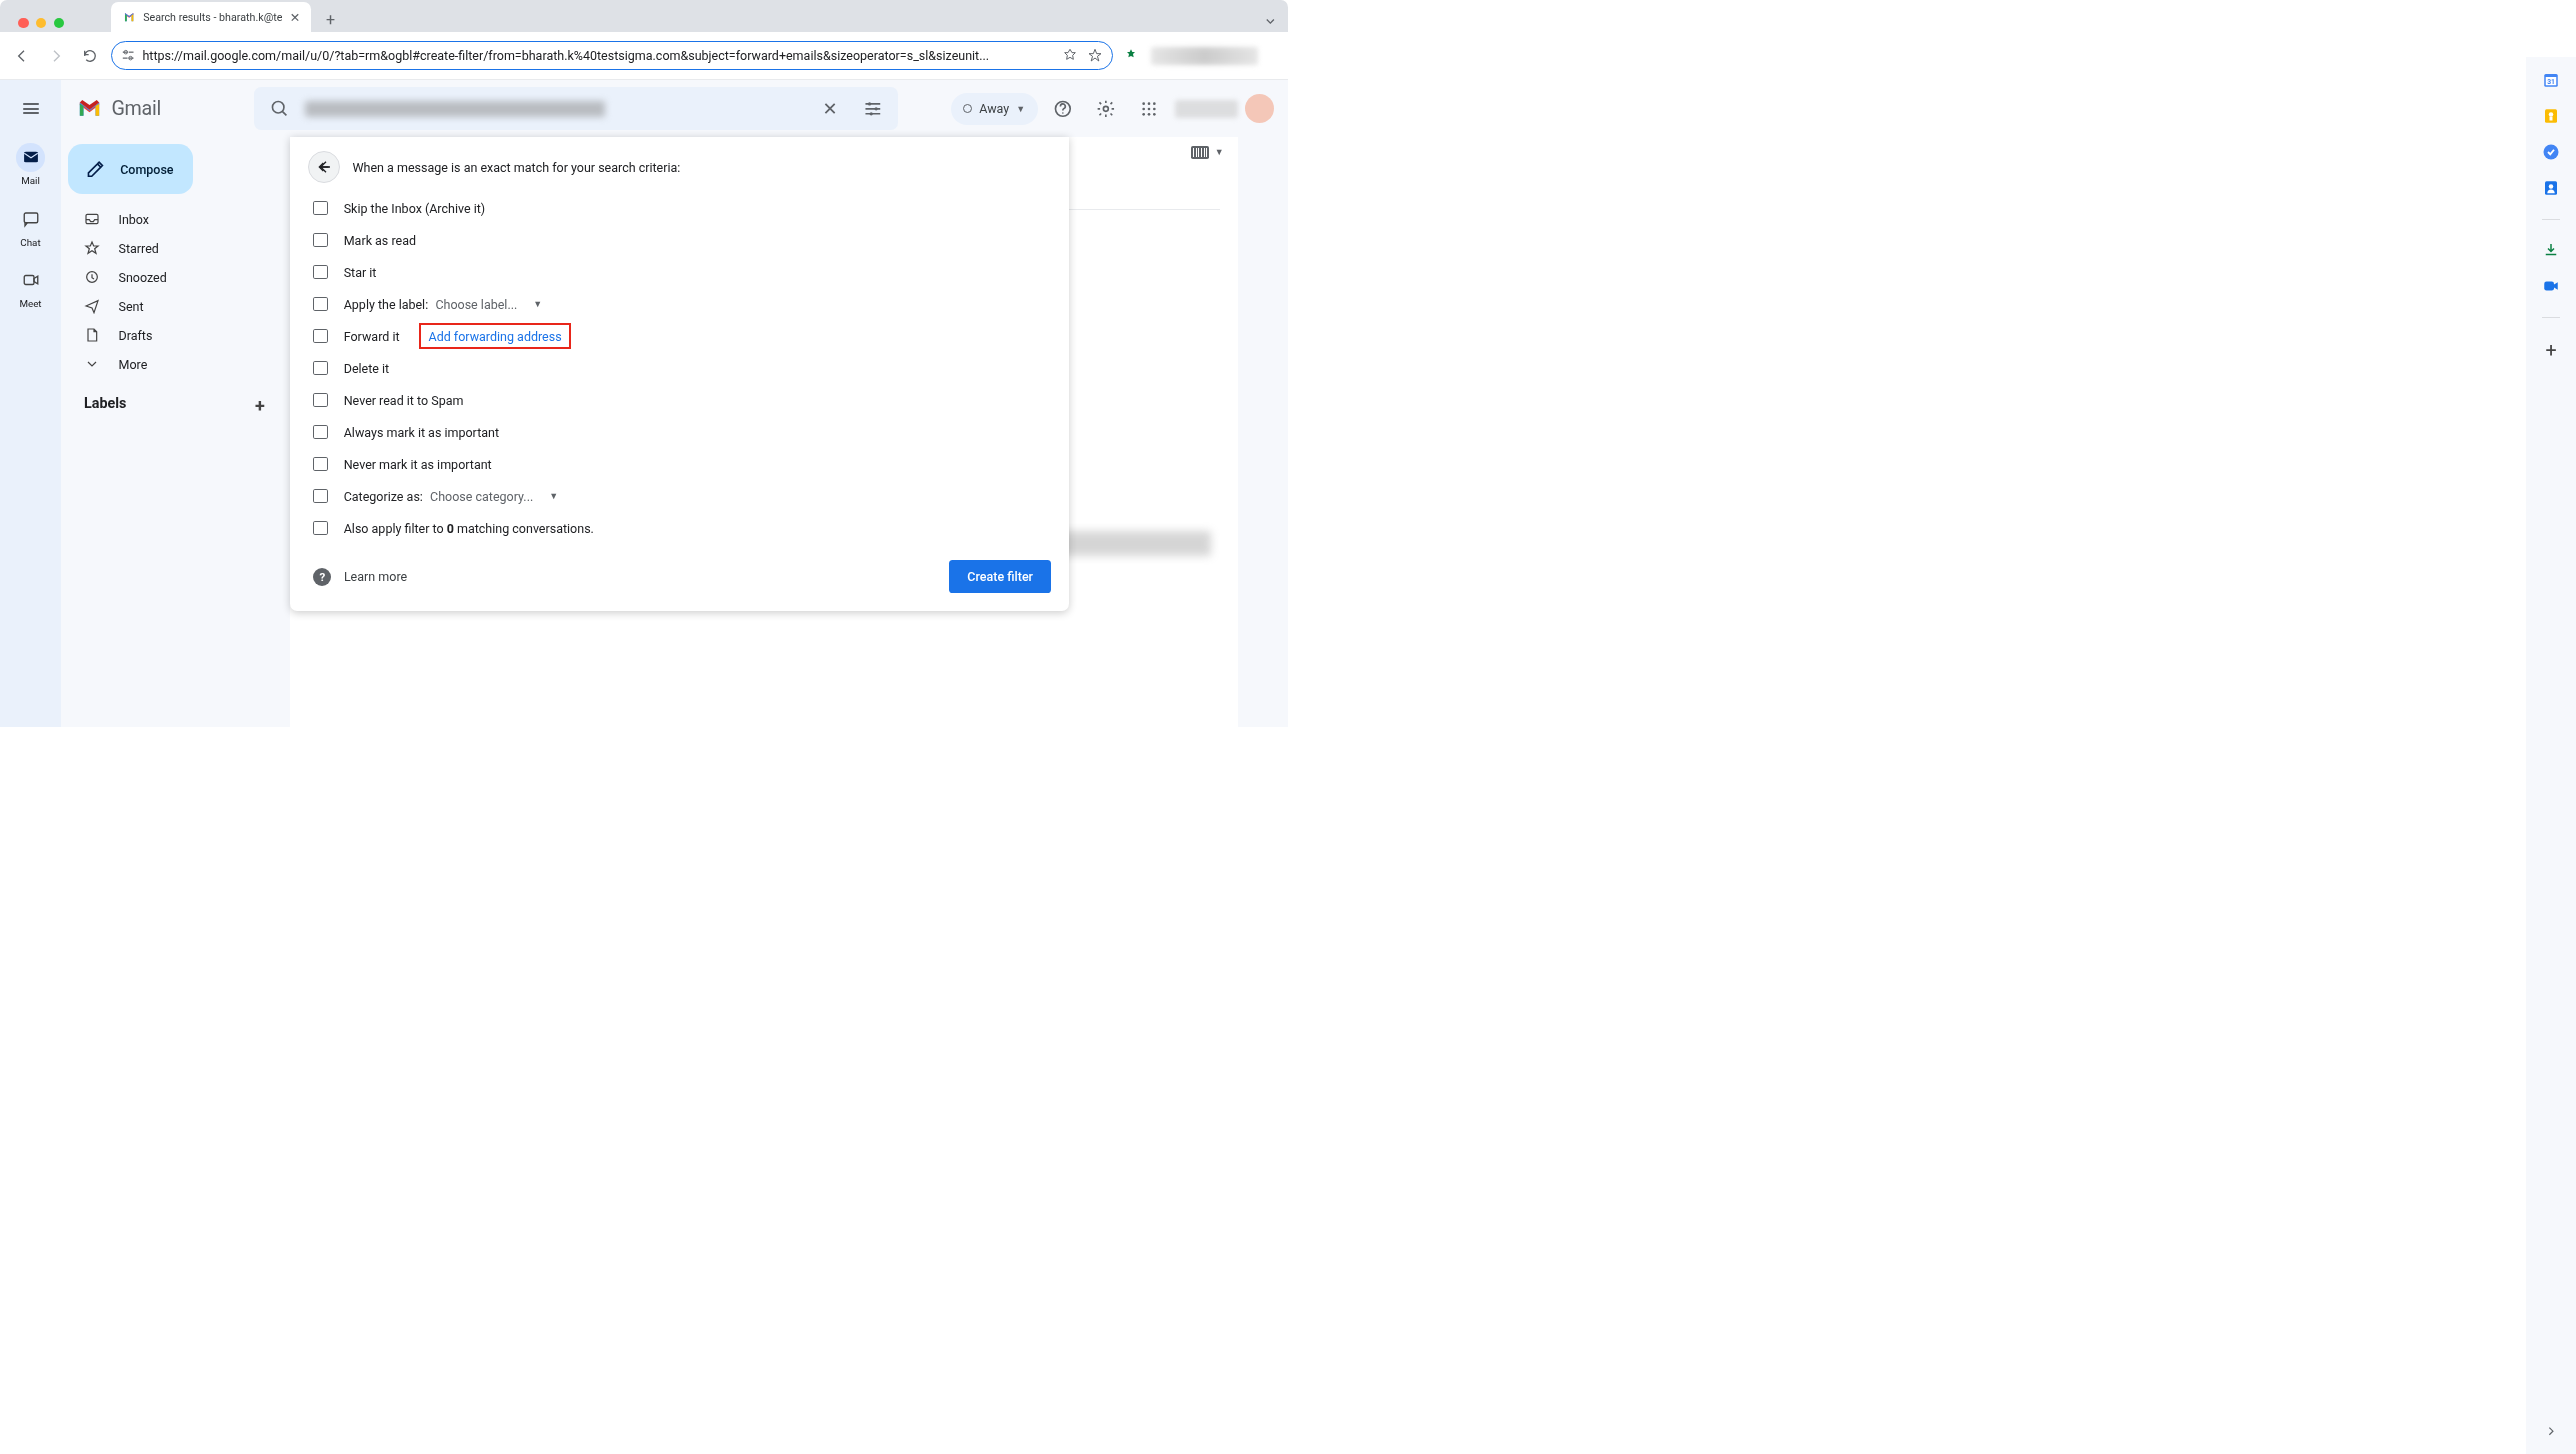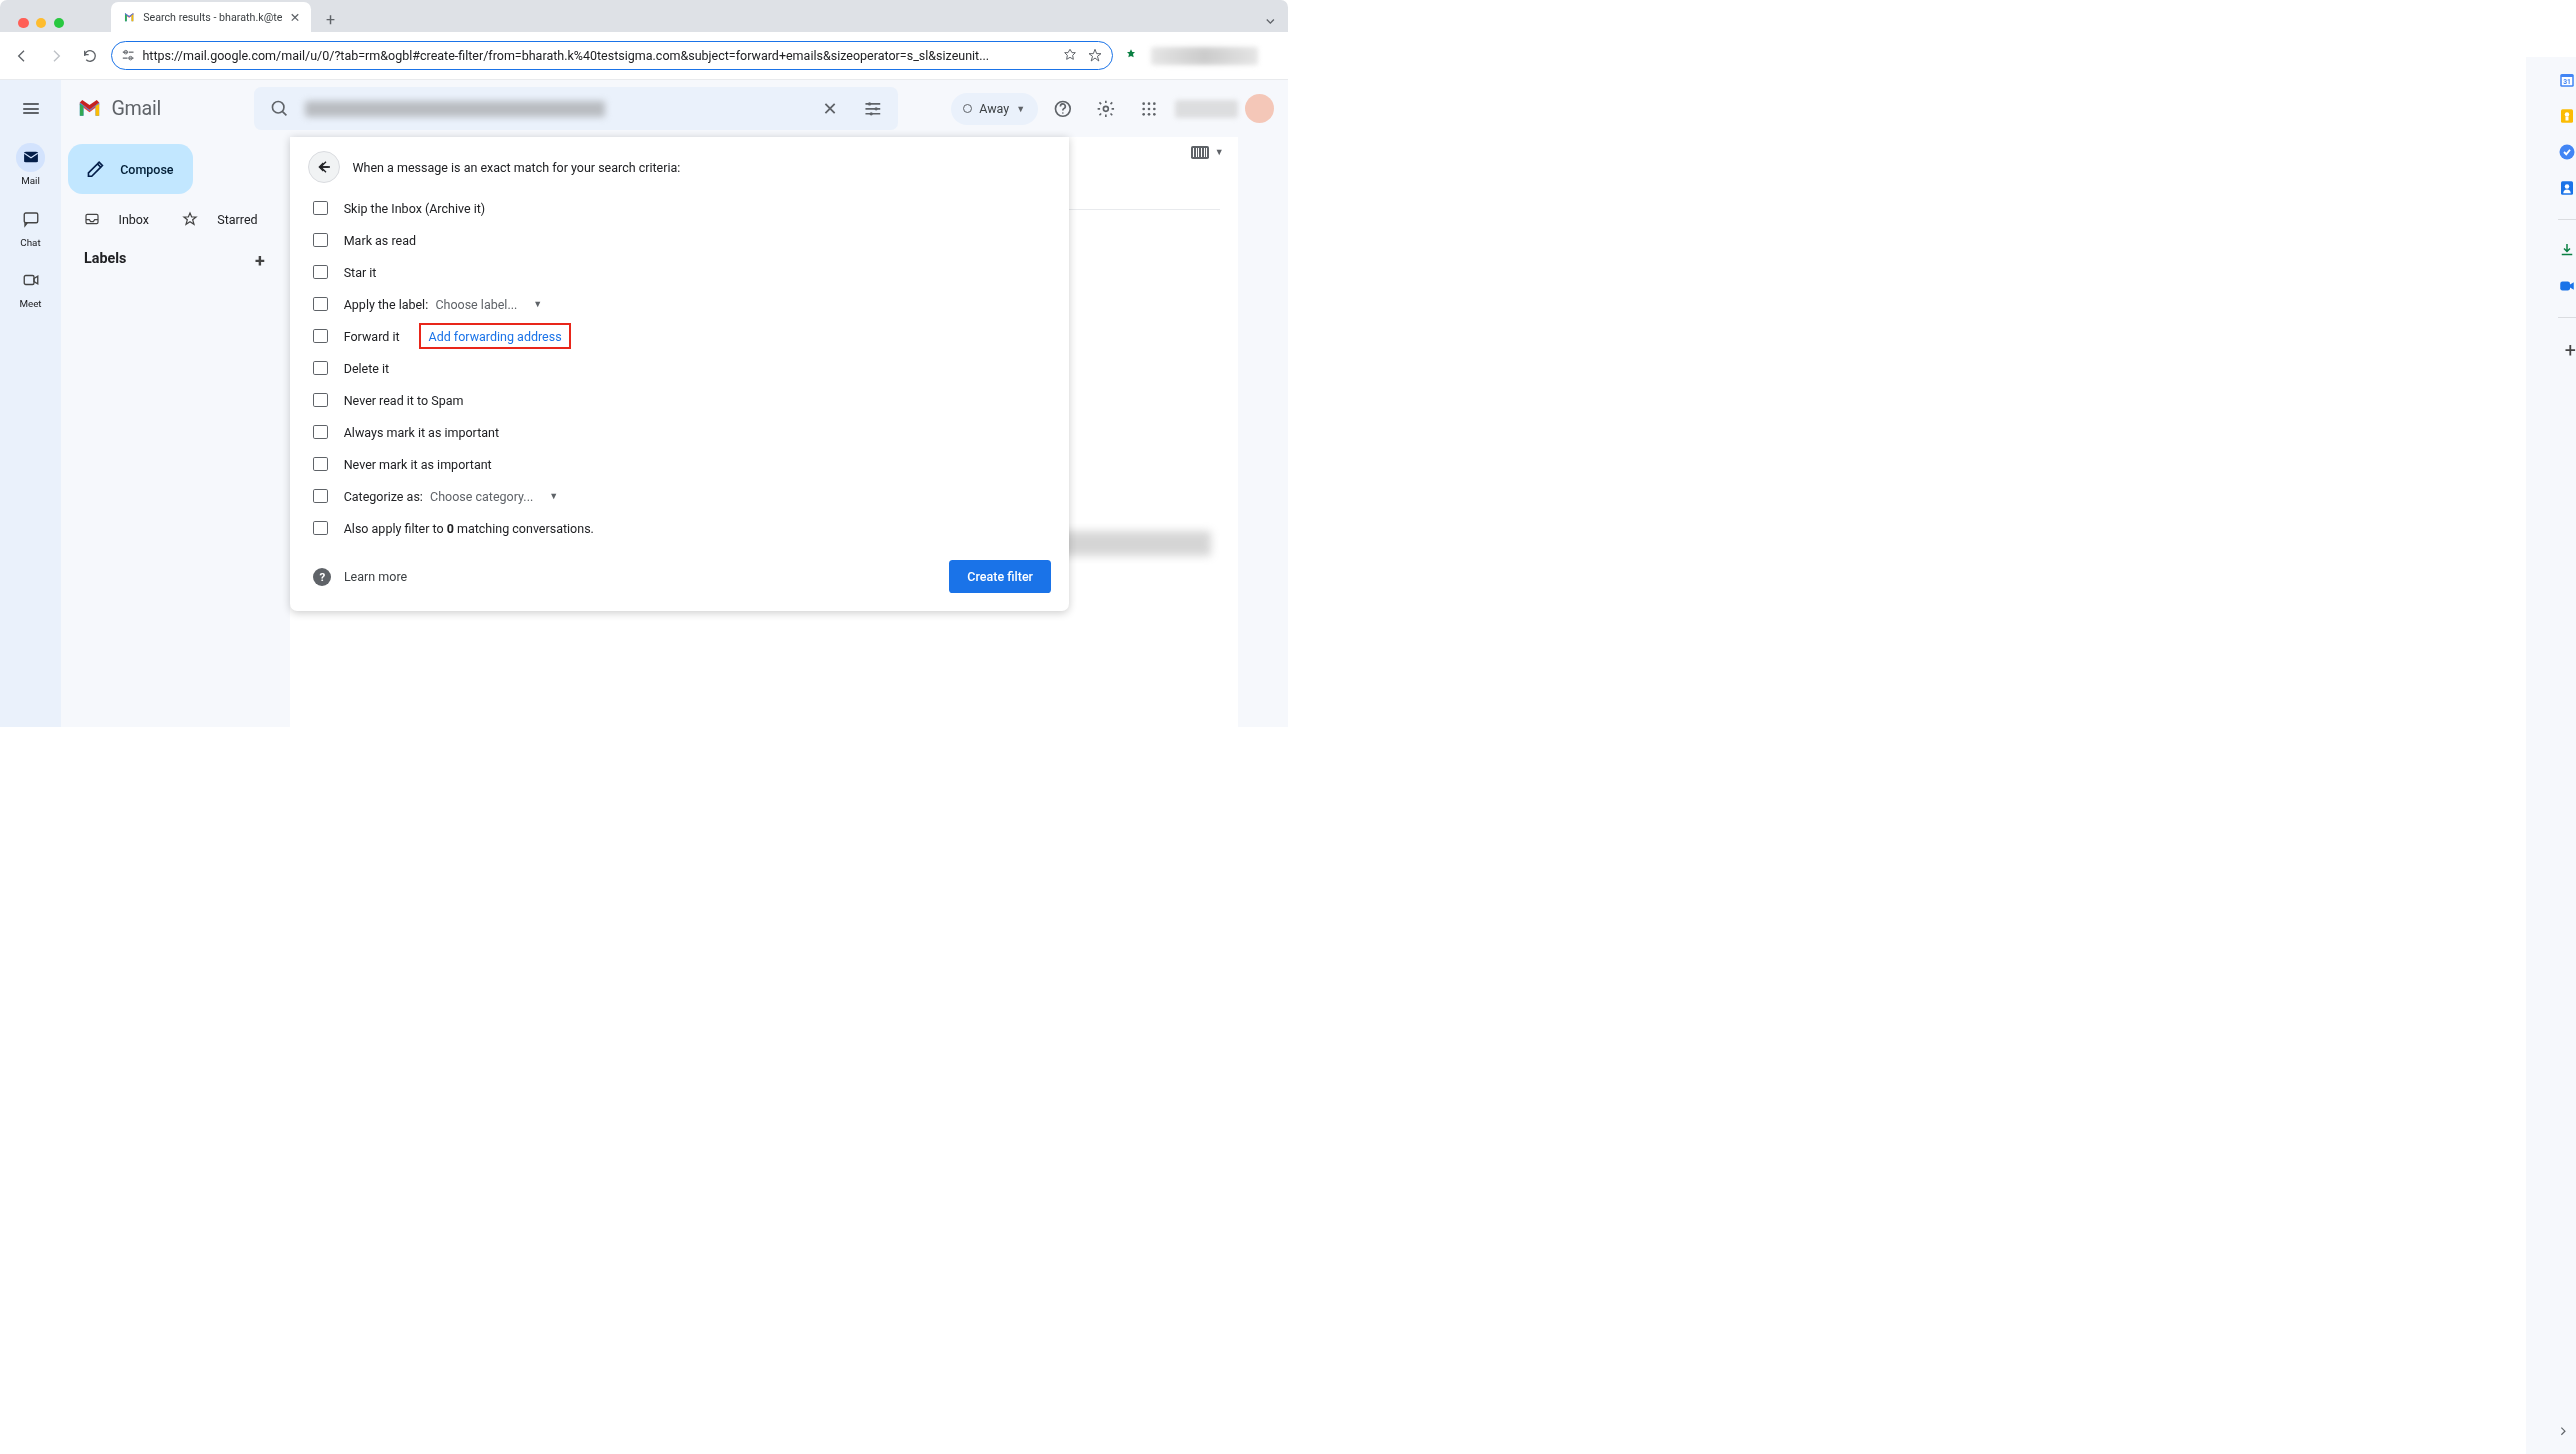--- a/index.html
+++ b/index.html
@@ -62,21 +62,21 @@
 .status-caret { font-size:9px; color:#5f6368; }
 .hdr-icon-btn { width:36px; height:36px; display:flex; align-items:center; justify-content:center; border-radius:50%; cursor:pointer; color:#5f6368; }
 .org-badge { filter:blur(2.7px); opacity:0.6; background:#ccc; width:63px; height:18px; border-radius:2.7px; }
 .avatar { width:29px; height:29px; border-radius:50%; background:#f4c7b8; }
 
 .gmail-body { flex:1; display:flex; }
 
 .sidebar { width: 229px; padding: 7.2px 7.2px 7.2px 0; }
 .compose-btn { background:#c2e7ff; border-radius: 14.3px; height:50px; display:flex; align-items:center; padding:0 18px; gap:14.3px; cursor:pointer; width:125px; margin-left:7.2px; margin-bottom:10.7px; }
 .compose-label { font-size:12.5px; color:#001d35; font-weight:500; }
-.nav-list { display:flex; flex-direction:row; }
+.nav-list { display:flex; flex-direction:column; }
 .nav-item { display:flex; align-items:center; height:29px; padding:0 10.7px 0 21.5px; gap:18px; border-radius: 0 14.3px 14.3px 0; cursor:pointer; color:#202124; font-size:12.5px; }
 .nav-icon { width:18px; display:flex; justify-content:center; color:#444; }
 .labels-header { display:flex; align-items:flex-start; justify-content:space-between; padding: 16px 18px 5.4px 23px; font-size:14.3px; font-weight:700; color:#202124;gap:44px; }
 .labels-plus { font-size:18px; color:#444; cursor:pointer; }
 
 .content-area { flex:1; background:#fff; border-radius: 14.3px 0 0 0; margin-right: 50px; position:relative; padding:0; }
 .filter-panel { position:absolute; left:0; top:0; width: 779px; background:#fff; box-shadow: 0 1.8px 9px rgba(0,0,0,0.2); border-radius: 0 0 7.2px 7.2px; padding: 14.3px 18px 18px 18px; z-index:10; }
 .filter-header { display:flex; align-items:center; gap: 12.5px; margin-bottom: 9px; }
 .back-circle { width:32px; height:32px; border-radius:50%; background:#f1f3f4; display:flex; align-items:center; justify-content:center; cursor:pointer; border:0.9px solid #dadce0; }
 .filter-title { font-size:12.5px; color:#202124; }
@@ -95,21 +95,21 @@
 .create-btn { background:#1a73e8; color:#fff; border:none; border-radius:3.6px; padding:9px 18px; font-size:12.5px; font-weight:500; cursor:pointer;text-align:center; }
 
 .content-toolbar-right { position:absolute; right: 14.3px; top: 9px; display:flex; align-items:center; gap:5.4px; }
 .kb-icon { width:18px; height:12.5px; background:#5f6368; border-radius:1.8px; position:relative; }
 .kb-icon::before { content:''; position:absolute; inset:1.8px; background:repeating-linear-gradient(90deg, #fff 0 0.9px, transparent 0.9px 2.7px); }
 .tb-caret { font-size:9px; color:#5f6368; }
 
 .blur-text-block { position:absolute; right:27px; top:394px; width:179px; height:25px; filter:blur(4.5px); opacity:0.4; background:#999; border-radius:2.7px; }
 .content-divider { position:absolute; left:18px; right:18px; top:72px; height:0.9px; background:#e8eaed; }
 
-.side-panel { position:absolute; right:0; top:57px; bottom:0; width:50px; background:#f6f8fc; display:flex; flex-direction:column; align-items:flex-end; gap:18px; padding-top:14.3px; }
+.side-panel { position:absolute; right:0; top:57px; bottom:0; width:50px; background:#f6f8fc; display:flex; flex-direction:column; align-items:center; gap:18px; padding-top:14.3px; }
 .sp-icon { width:18px; height:18px; cursor:pointer; }
 .sp-divider { width:18px; height:0.9px; background:#dadce0; margin:3.6px 0; }
 .sp-plus { font-size:19.7px; color:#444; cursor:pointer; }
 .sp-expand { position:absolute; bottom:10.7px; width:25px; height:25px; display:flex; align-items:center; justify-content:center; cursor:pointer; }
 
 svg { display:block; }
 </style>
 </head>
 <body>
 

